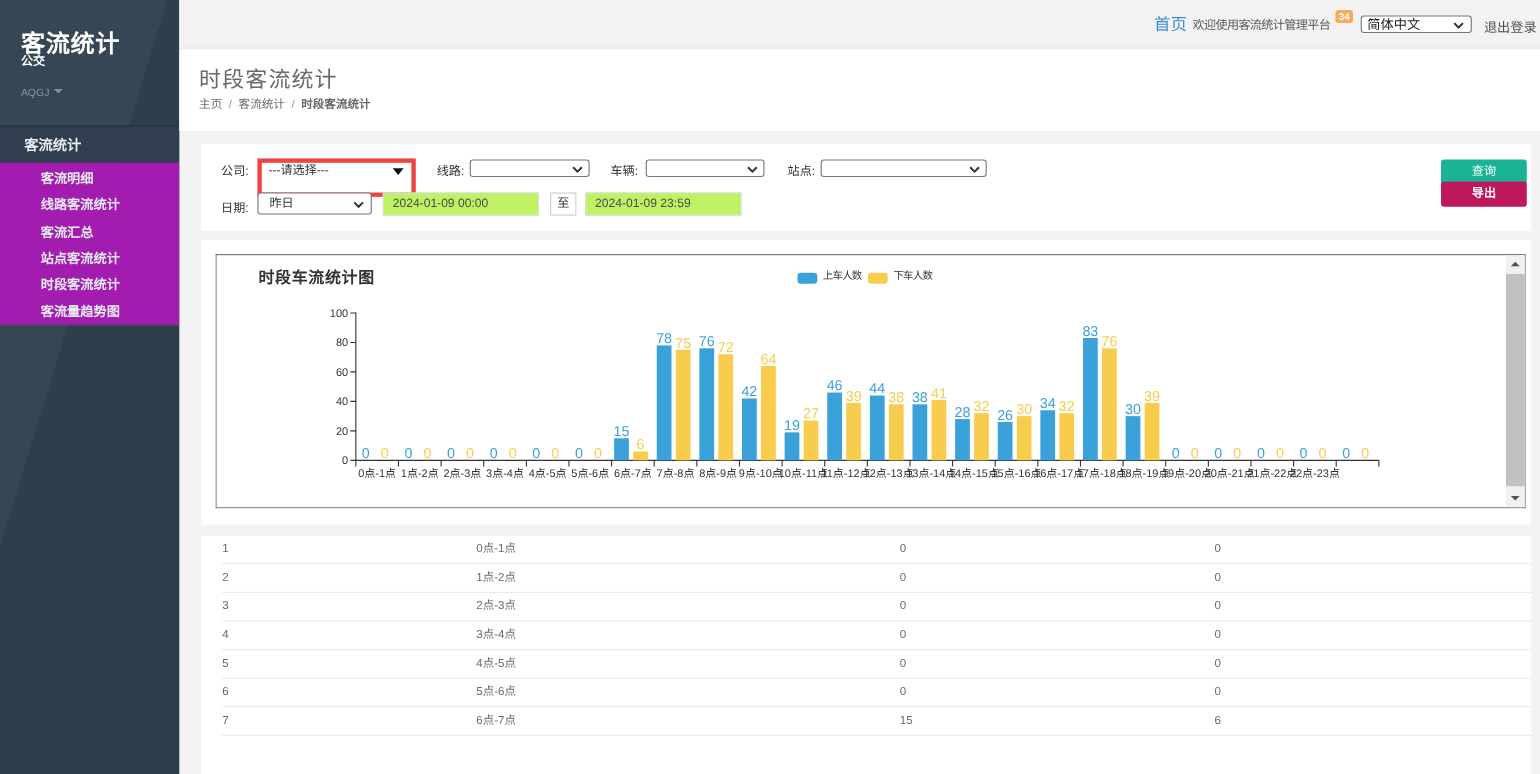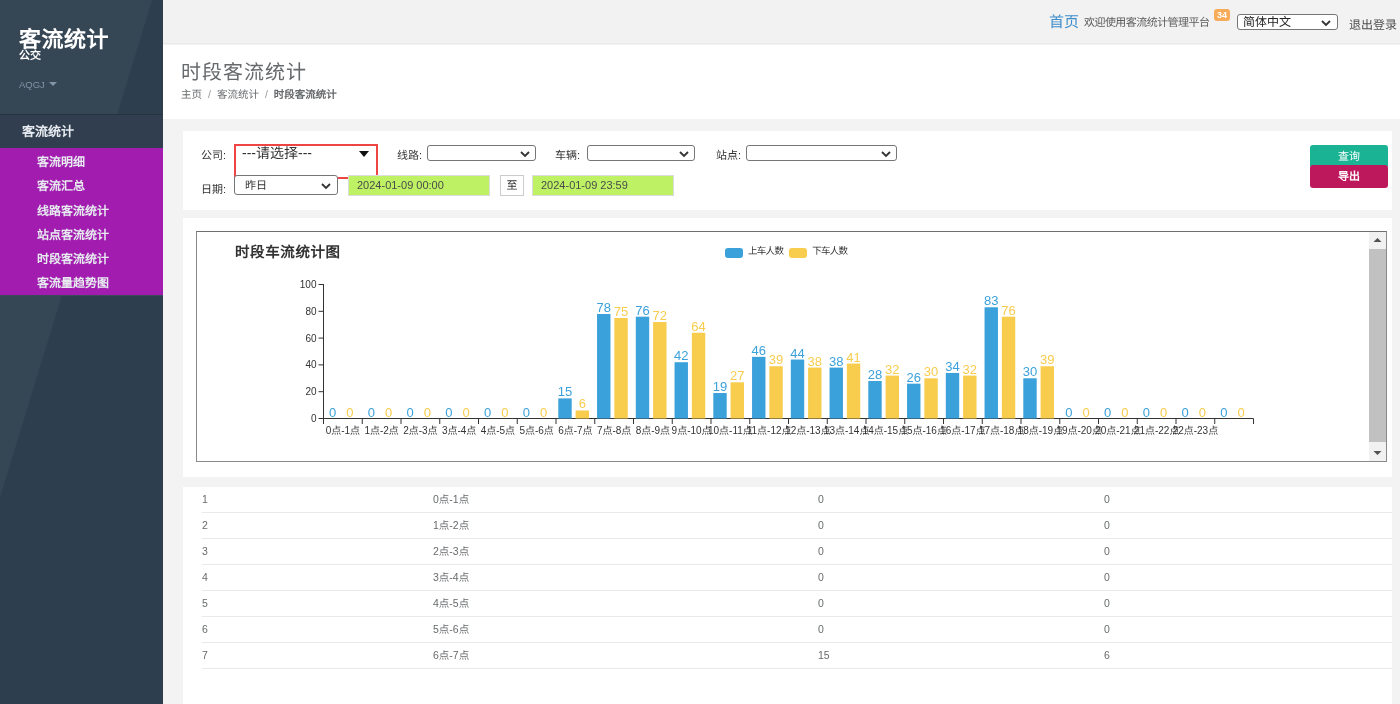--- a/index.html
+++ b/index.html
@@ -32,21 +32,21 @@
 #ptitle{position:absolute;left:18px;top:11px;font-size:20px;color:#676a6c;letter-spacing:1px;}
 #crumb{position:absolute;left:18px;top:41px;font-size:10.5px;color:#676a6c;}
 #crumb .sep{color:#999;margin:0 6px;}
 #crumb b{color:#676a6c;}
 
 .panel{position:absolute;background:#fff;}
 #filter{left:183px;top:131px;width:1209px;height:79px;}
 .flabel{position:absolute;font-size:11px;color:#333;}
 .fsel{position:absolute;border:1px solid #767676;border-radius:3px;background:#fff;height:16px;font-size:12px;color:#333;line-height:14px;padding-left:5px;}
 .fsel svg{position:absolute;right:5px;top:4px;}
-.fsel1{position:absolute;border:2px solid #ef4444;background:#fff;height:35px;font-size:14px;color:#333;line-height:15px;padding-left:6px;}
+.fsel1{position:absolute;border:4px solid #ef4444;background:#fff;height:35px;font-size:11px;color:#333;line-height:15px;padding-left:6px;}
 .fsel1 .tri{position:absolute;right:7px;top:5px;width:0;height:0;border-left:5px solid transparent;border-right:5px solid transparent;border-top:6px solid #111;}
 .dinput{position:absolute;background:#bef264;border:1px solid #dcdcdc;height:21px;font-size:11px;color:#4a4a4a;line-height:19px;padding-left:8px;}
 .zhi{position:absolute;background:#fff;border:1px solid #ccc;height:21px;width:24px;text-align:center;font-size:11px;color:#333;line-height:19px;}
 .fsel2{position:absolute;border:1px solid #767676;border-radius:3px;background:#fff;height:20px;font-size:11px;color:#333;line-height:18px;padding-left:10px;}
 .fsel2 svg{position:absolute;right:6px;top:6px;}
 .btn{position:absolute;width:78px;height:23px;border-radius:3px;color:#fff;font-size:11px;text-align:center;line-height:23px;}
 
 #chartpanel{left:183px;top:218px;width:1209px;height:259px;}
 #chartbox{position:absolute;left:13px;top:13px;width:1191px;height:231px;border:1px solid #8a8a8a;border-top-color:#6f6f6f;background:#fff;}
 #ctitle{position:absolute;left:10px;top:8px;font-size:14.5px;font-weight:bold;color:#333;letter-spacing:0.6px;padding-left:28px;}
@@ -69,22 +69,22 @@
 <body>
 <div id="sidebar">
   <div class="pat"></div>
   <div id="brand">客流统计</div>
   <div id="org">公交</div>
   <div id="user">AQGJ<span class="caret"></span></div>
   <div id="menu">
     <div class="nav1 nav-active">客流统计</div>
     <div class="sub">
       <a>客流明细</a>
+        <a>线路客流统计</a>
         <a>客流汇总</a>
-        <a>线路客流统计</a>
         <a>站点客流统计</a>
         <a>时段客流统计</a>
         <a>客流量趋势图</a>
     </div>
   </div>
 </div>
 <div id="topbar">
   <div id="homelink">首页</div>
   <div id="welcome">欢迎使用客流统计管理平台</div>
   <div id="badge">34</div>

